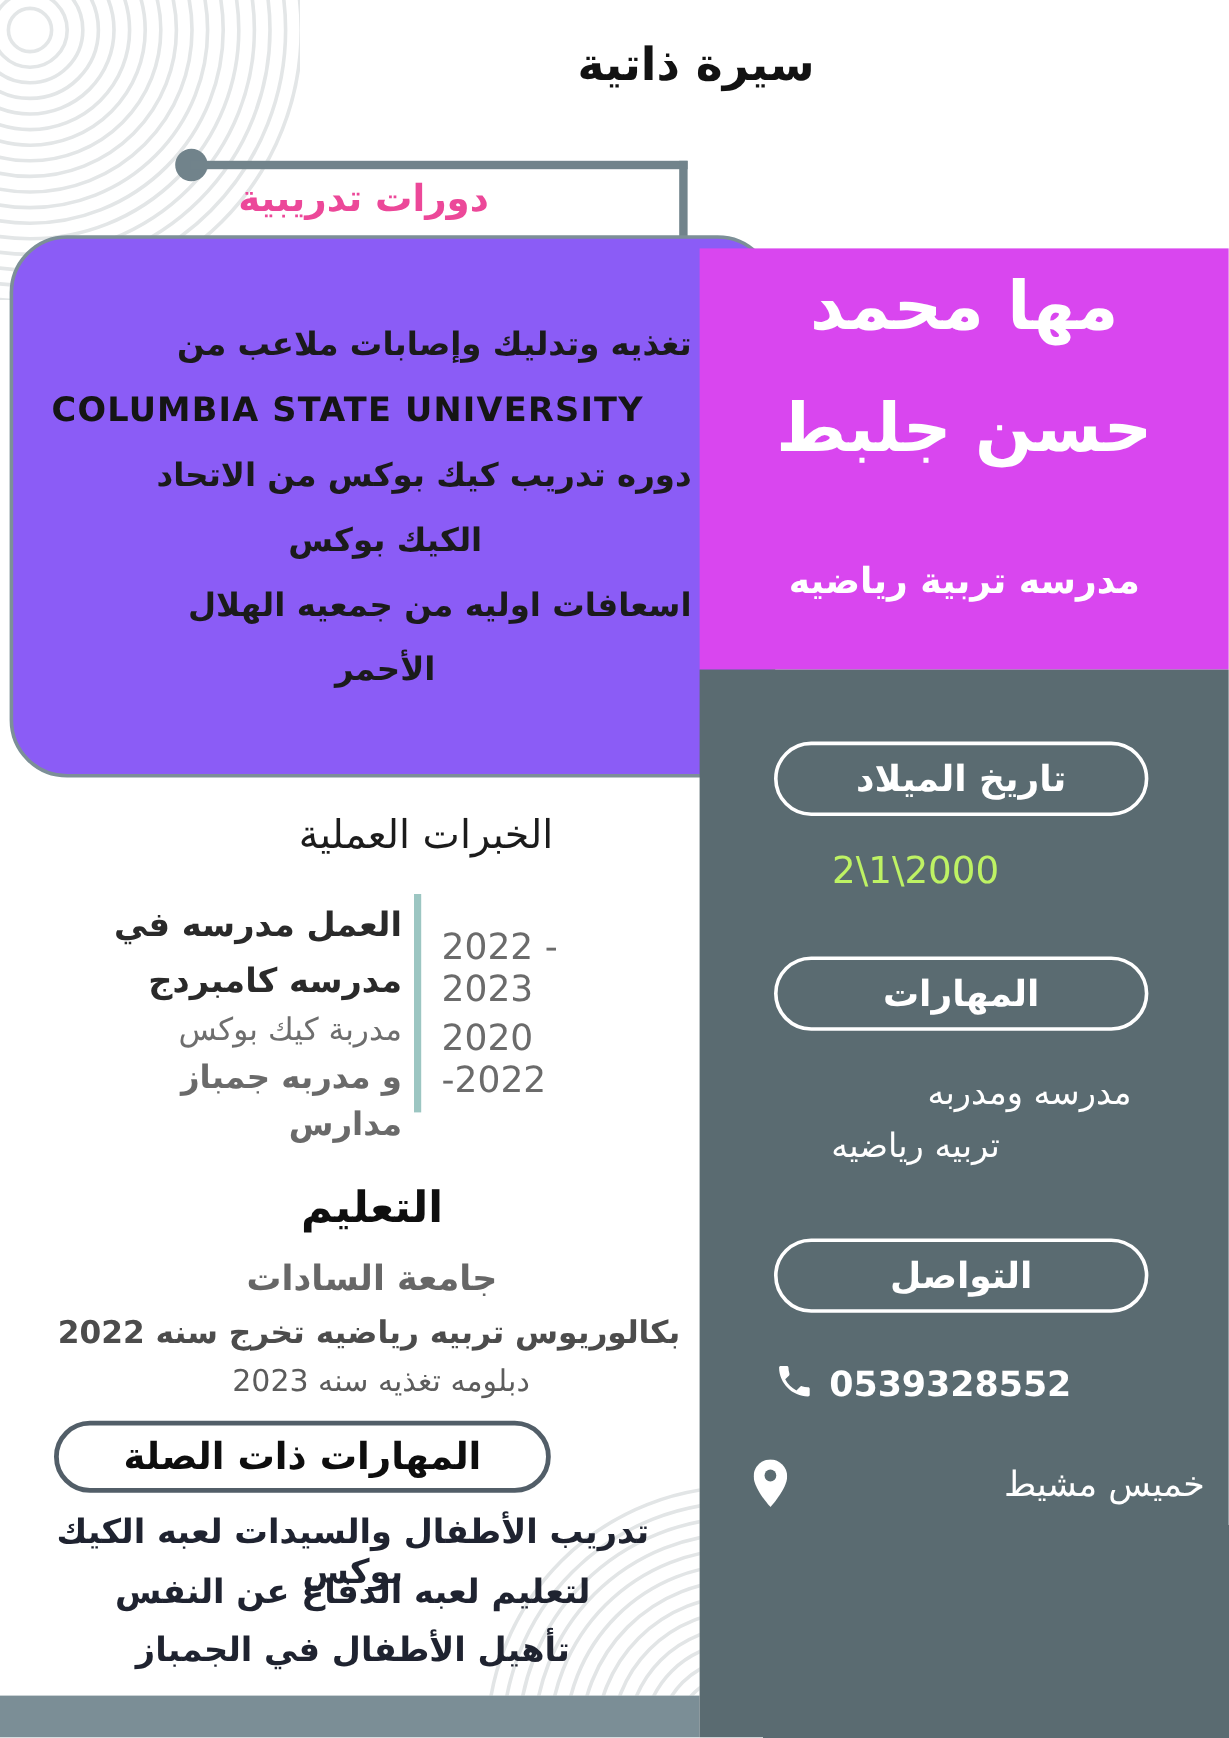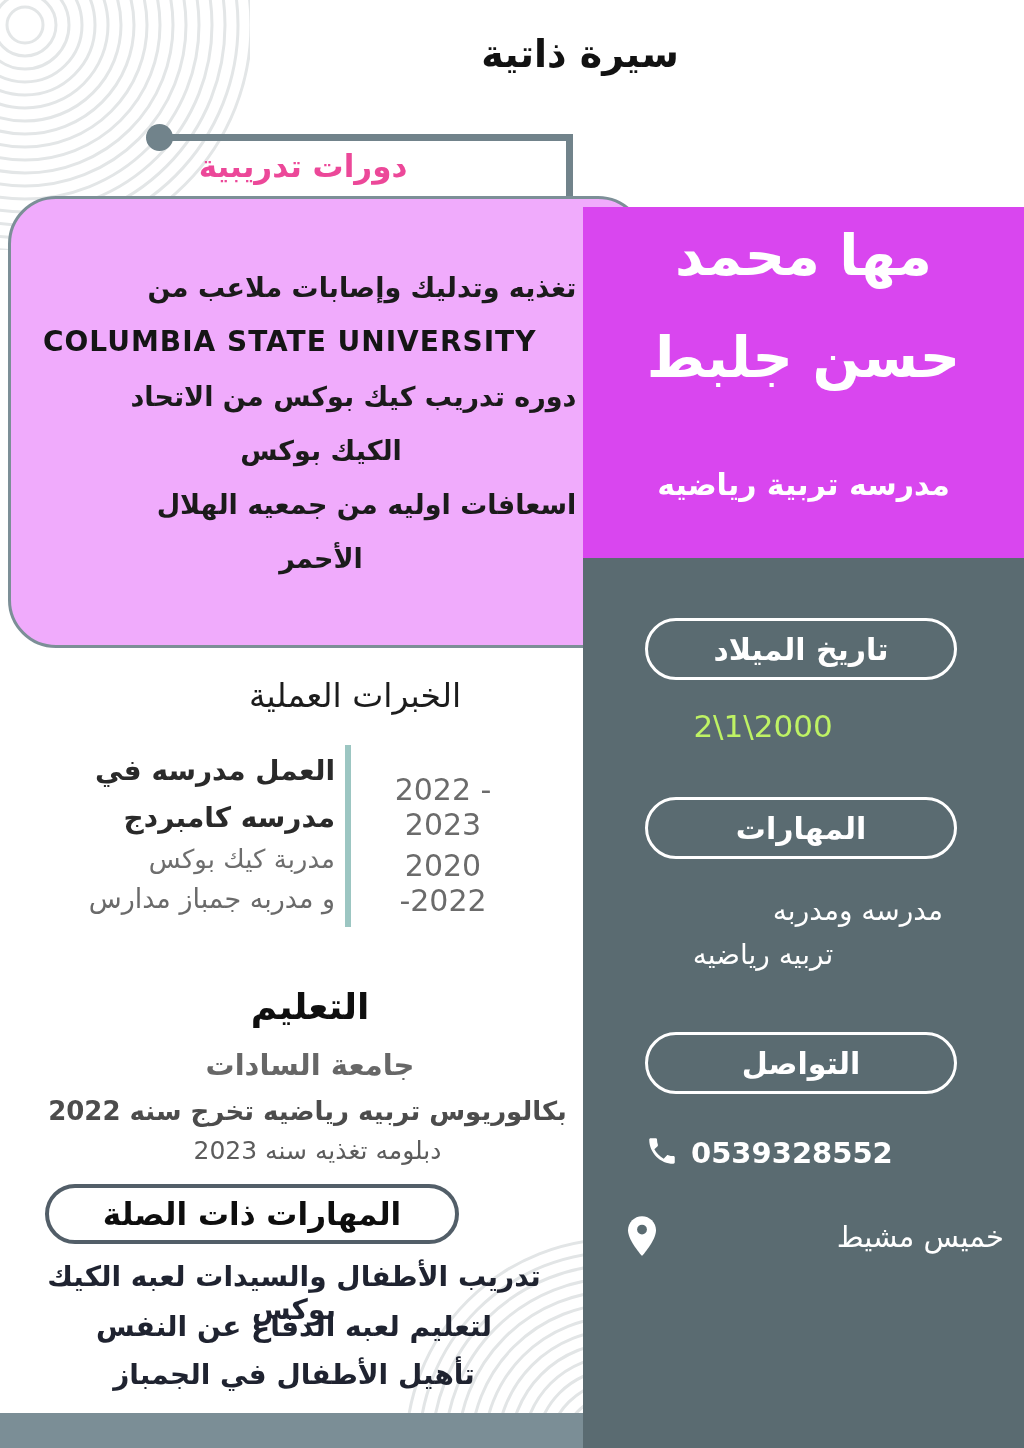--- a/index.html
+++ b/index.html
@@ -12,36 +12,36 @@
   .main-title{position:absolute;left:380px;top:32px;width:400px;text-align:center;
     font-size:38px;font-weight:bold;color:#121212;}
   
   .hdr-dot{position:absolute;left:146px;top:124px;width:27px;height:27px;border-radius:50%;background:#71838B;}
   .hdr-hline{position:absolute;left:159px;top:134px;width:414px;height:7px;background:#71838B;}
   .hdr-vline{position:absolute;left:566px;top:134px;width:7px;height:76px;background:#71838B;}
   .courses-title{position:absolute;left:168px;top:148px;width:270px;text-align:center;
     font-size:31px;font-weight:bold;color:#ec4899;}
   
   .courses-box{position:absolute;left:8px;top:196px;width:638px;height:452px;box-sizing:border-box;
-    border:3px solid #7C8F97;border-radius:48px;background:#f0abfc;
+    border:3px solid #7C8F97;border-radius:48px;background:#8b5cf6;
     padding:62px 40px 0 28px;direction:rtl;}
   .bullet-line{font-size:27px;font-weight:bold;color:#1b1b1b;line-height:2.0;text-align:right;}
   .bullet-line::before{content:"• ";color:#1b1b1b;}
   .cont-line{font-size:27px;font-weight:bold;color:#1b1b1b;line-height:2.0;text-align:center;}
   .latin-line{direction:ltr;text-align:left;font-size:28px;font-weight:bold;color:#151515;
     line-height:1.95;letter-spacing:1px;padding-left:4px;}
   
   .exp-title{position:absolute;left:120px;top:676px;width:470px;text-align:center;
     font-size:33px;color:#1c1c1c;}
   .exp-text{position:absolute;left:55px;top:747px;width:280px;direction:rtl;text-align:right;}
   .exp-role-strong{font-size:28px;font-weight:bold;color:#2a2a2a;line-height:1.68;}
   .exp-role-gray{font-size:26px;color:#6e6e6e;line-height:1.45;text-align:right;}
-  .exp-role-gray-b{font-size:27px;font-weight:normal;color:#6a6a6a;line-height:1.45;}
+  .exp-role-gray-b{font-size:27px;font-weight:bold;color:#6a6a6a;line-height:1.45;}
   .exp-vline{position:absolute;left:345px;top:745px;width:6px;height:182px;background:#9CC6C2;}
-  .exp-date{position:absolute;width:150px;text-align:center;font-size:30px;color:#6b6b6b;direction:ltr;}
+  .exp-date{position:absolute;width:150px;text-align:left;font-size:30px;color:#6b6b6b;direction:ltr;}
   .exp-date1{left:368px;top:772px;}
   .exp-date2{left:368px;top:848px;}
   
   .edu-title{position:absolute;left:30px;top:986px;width:560px;text-align:center;
     font-size:36px;font-weight:bold;color:#0f0f0f;}
   .edu-school{position:absolute;left:30px;top:1048px;width:560px;text-align:center;
     font-size:29px;font-weight:bold;color:#676767;}
   .edu-line1{position:absolute;left:20px;top:1096px;width:575px;text-align:center;direction:rtl;
     font-size:26px;font-weight:bold;color:#4c4c4c;}
   .edu-line2{position:absolute;left:30px;top:1136px;width:575px;text-align:center;direction:rtl;

